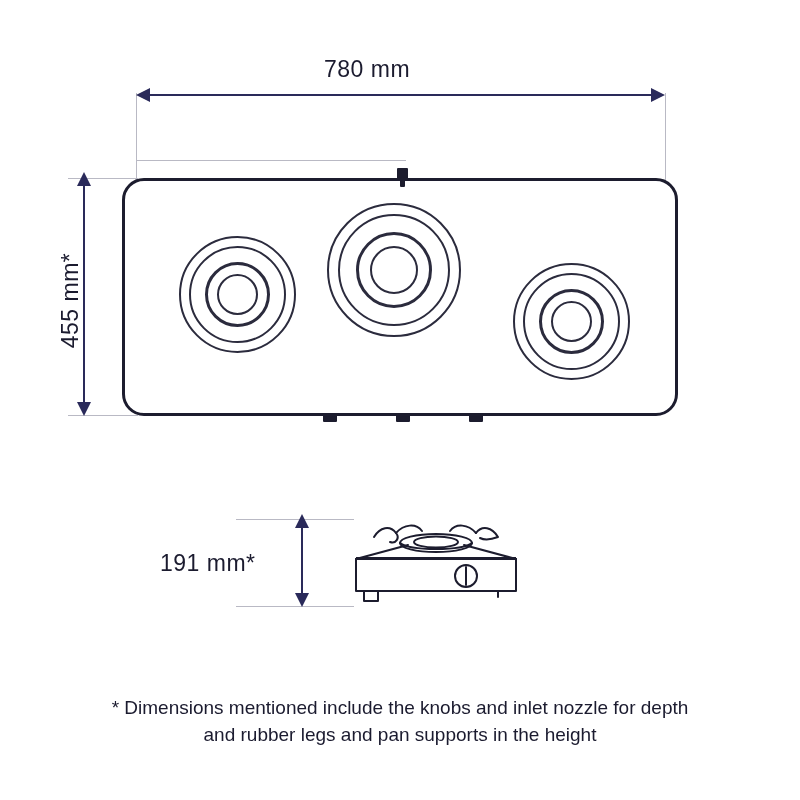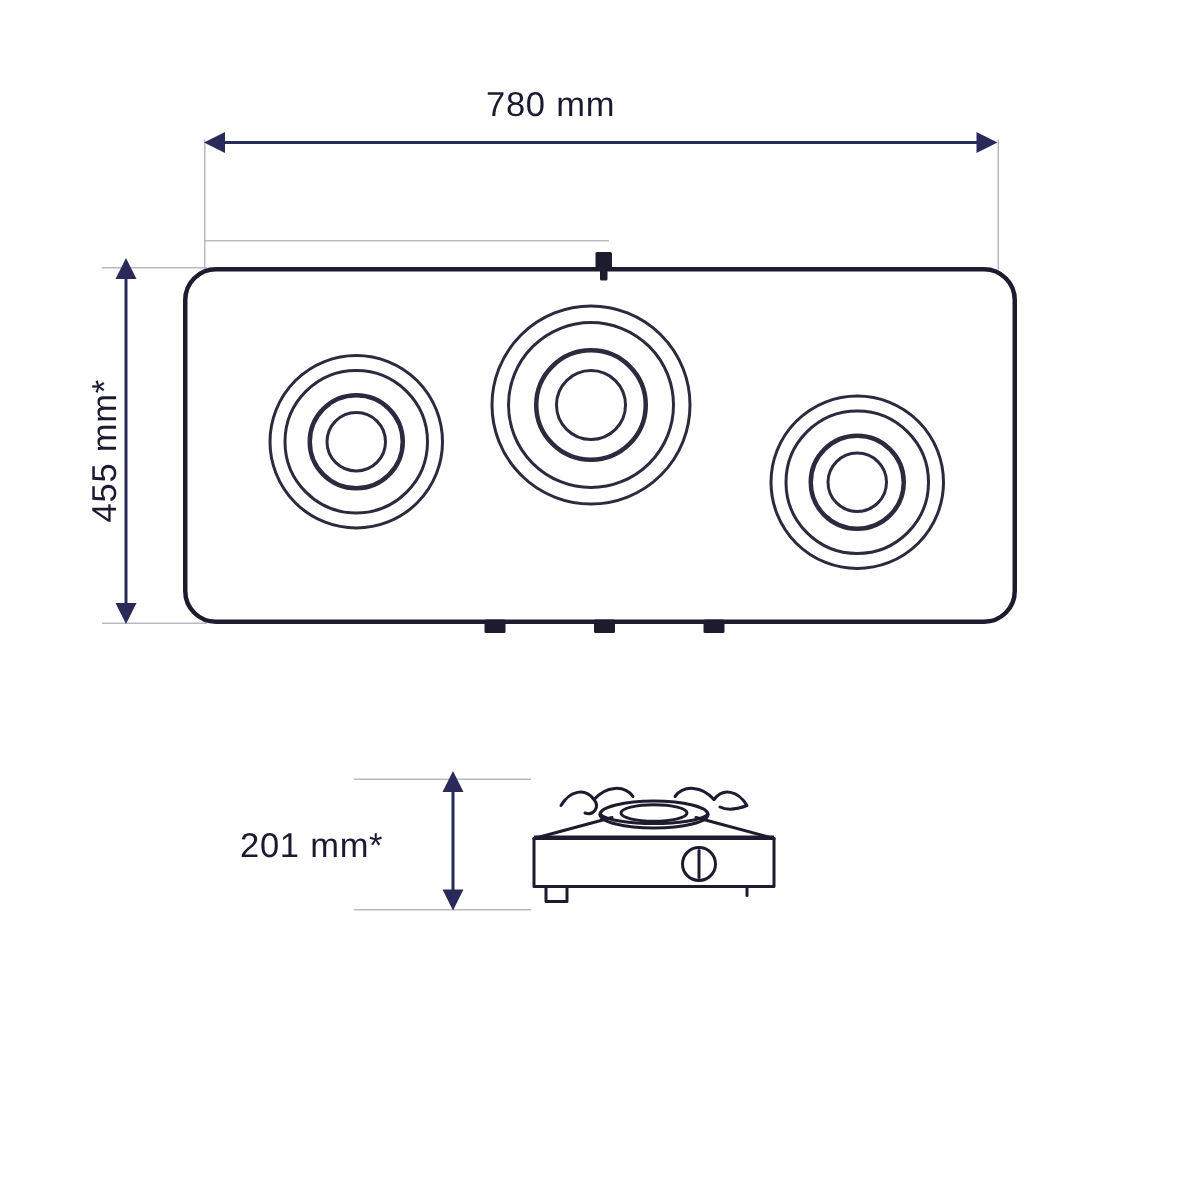--- a/index.html
+++ b/index.html
@@ -217,21 +217,21 @@
   </div>
 
 
   <div class="ext-line ext-h" style="left:236px; top:519px; width:118px;"></div>
   <div class="ext-line ext-h" style="left:236px; top:606px; width:118px;"></div>
 
   <div class="dimline dimline-v" style="left:301px; top:523px; height:80px;"></div>
   <div class="arrow arrow-up" style="left:295px; top:514px;"></div>
   <div class="arrow arrow-down" style="left:295px; top:593px;"></div>
 
-  <div class="dim-label" style="left:160px; top:550px;">201 mm*</div>
+  <div class="dim-label" style="left:160px; top:550px;">191 mm*</div>
 
   <div id="sideview">
     <svg width="196" height="100" viewBox="0 0 196 100">
       <g fill="none" stroke="#1c1c2e" stroke-width="2" stroke-linejoin="round" stroke-linecap="round">
 
         <path d="M36 24 C42 14 52 12 58 20 C62 25 58 31 52 29"></path>
         <path d="M58 20 C66 11 78 10 84 18"></path>
         <path d="M112 18 C118 10 130 11 138 20"></path>
         <path d="M138 20 C144 12 154 14 160 24 C152 27 146 27 142 25"></path>
 
@@ -250,14 +250,18 @@
 
         <path d="M26 78 L26 88 L40 88 L40 78"></path>
         <path d="M160 78 L160 84"></path>
       </g>
       <g fill="#1c1c2e">
         <rect x="18" y="44" width="160" height="3"></rect>
       </g>
     </svg>
   </div>
 
+  <div id="footnote">
+    <div>* Dimensions mentioned include the knobs and inlet nozzle for depth</div>
+    <div>and rubber legs and pan supports in the height</div>
+  </div>
 
 </div>
 
 </body></html>

